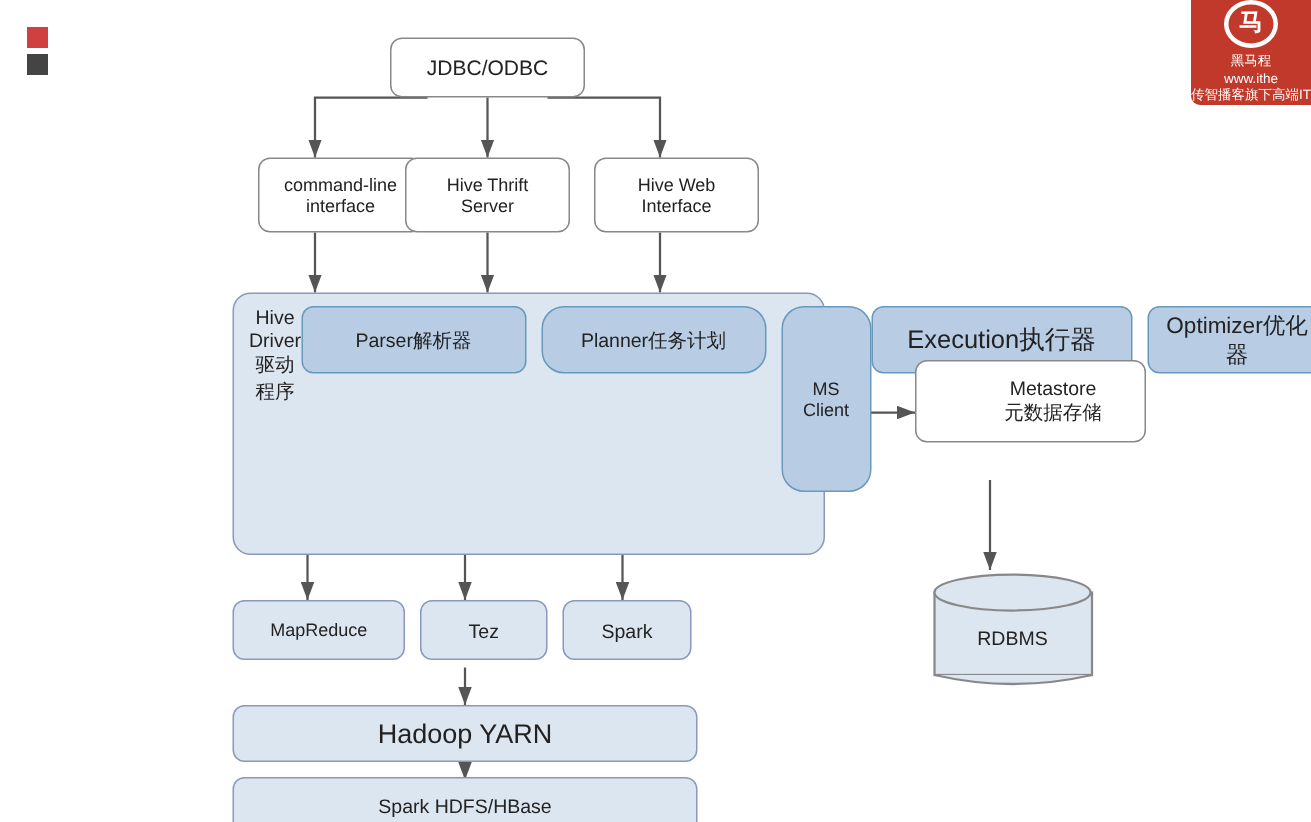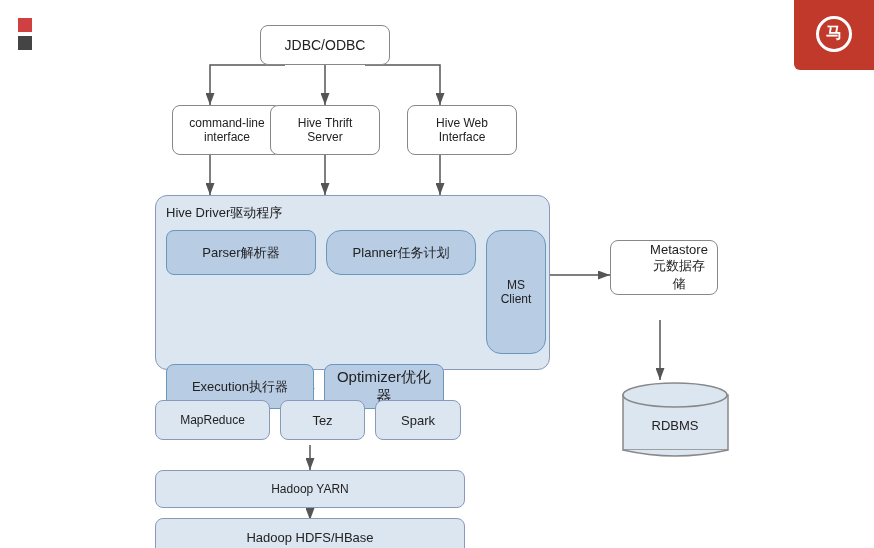--- a/index.html
+++ b/index.html
@@ -110,20 +110,21 @@
 </head>
 <body>
 
 <div class="top-left-squares">
   <div class="sq sq-red"></div>
   <div class="sq sq-dark"></div>
 </div>
 
 <div class="top-right-logo">
   <div class="logo-circle">马</div>
+  <div class="logo-text">黑马程<br>www.ithe<br>传智播客旗下高端IT</div>
 </div>
 
 <div class="diagram">
 
   <svg class="arrows-svg">
     <defs>
       <marker id="arrowhead" markerWidth="8" markerHeight="6" refX="8" refY="3" orient="auto">
         <polygon points="0 0, 8 3, 0 6" fill="#555"></polygon>
       </marker>
     </defs>
@@ -160,52 +161,52 @@
   <div class="box box-white" style="left:132px; top:95px; width:110px; height:50px; white-space:pre-line; font-size:12px;">
     <span>command-line
 interface</span>
   </div>
 
   <div class="box box-white" style="left:230px; top:95px; width:110px; height:50px; white-space:pre-line; font-size:12px;">
     <span>Hive Thrift
 Server</span>
   </div>
 
-  <div class="box box-white" style="left:367px; top:95px; width:110px; height:50px; white-space:pre-line; font-size:12px;">
+  <div class="box box-white" style="left:356px; top:95px; width:110px; height:50px; white-space:pre-line; font-size:12px;">
     <span>Hive Web
 Interface</span>
   </div>
 
-  <div class="box box-light" style="left:115px; top:185px; width:395px; height:175px; align-items:flex-start; justify-content:flex-start; border-radius:12px; padding:8px 10px; flex-direction:column;">
+  <div class="box box-light" style="left:115px; top:185px; width:395px; height:175px; align-items:flex-start; justify-content:flex-start; border-radius:12px; padding:8px 10px; flex-direction:row;">
     <div style="font-size:13px; font-weight:500; margin-bottom:8px;">
       <span>Hive Driver驱动程序</span>
     </div>
     <div style="display:flex; gap:10px; margin-bottom:10px;">
       <div class="box box-blue" style="position:relative; width:150px; height:45px; font-size:13px;">
         <span>Parser解析器</span>
       </div>
       <div class="box box-blue" style="position:relative; width:150px; height:45px; font-size:13px;border-radius:15px;">
         <span>Planner任务计划</span>
       </div>
       <div class="box box-blue" style="position:relative; width:60px; height:124px; font-size:12px; white-space:pre-line; margin-top:0px; align-self:flex-start;border-radius:15px;">
         <span>MS
 Client</span>
       </div>
     </div>
     <div style="display:flex; gap:10px;">
-      <div class="box box-blue" style="position:relative; width:148px; height:45px; font-size:13px;">
+      <div class="box box-blue" style="position:relative; width:174px; height:45px; font-size:17px;">
         <span>Execution执行器</span>
       </div>
       <div class="box box-blue" style="position:relative; width:120px; height:45px; font-size:15px;justify-content:flex-end;">
         <span>Optimizer优化器</span>
       </div>
     </div>
   </div>
 
-  <div class="box box-white" style="left:570px; top:230px; width:108px; height:55px; white-space:pre-line; font-size:13px; text-align:center;padding-left:38px;">
+  <div class="box box-white" style="left:570px; top:230px; width:154px; height:55px; white-space:pre-line; font-size:13px; text-align:center;padding-left:38px;">
     <span>Metastore
 元数据存储</span>
   </div>
 
   <div style="position:absolute; left:578px; top:370px; width:115px; height:80px; display:flex; flex-direction:column; align-items:center; justify-content:center;">
     <svg width="115" height="80">
 
       <rect x="5" y="15" width="105" height="55" rx="0" fill="#dce6f1" stroke="#888" stroke-width="1.5"></rect>
 
       <ellipse cx="57" cy="15" rx="52" ry="12" fill="#dce6f1" stroke="#888" stroke-width="1.5"></ellipse>
@@ -220,21 +221,21 @@
   </div>
 
   <div class="box box-light" style="left:115px; top:390px; width:115px; height:40px; font-size:12px;">
     <span>MapReduce</span>
   </div>
 
   <div class="box box-light" style="left:335px; top:390px; width:86px; height:40px; font-size:13px;">
     <span>Spark</span>
   </div>
 
-  <div class="box box-light" style="left:115px; top:460px; width:310px; height:38px; font-size:12px;">
+  <div class="box box-light" style="left:115px; top:460px; width:310px; height:38px; font-size:18px;">
     <span>Hadoop YARN</span>
   </div>
 
   <div class="box box-light" style="left:115px; top:508px; width:310px; height:38px; font-size:13px;">
-    <span>Hadoop HDFS/HBase</span>
+    <span>Spark HDFS/HBase</span>
   </div>
 
 </div>
 
 </body></html>

